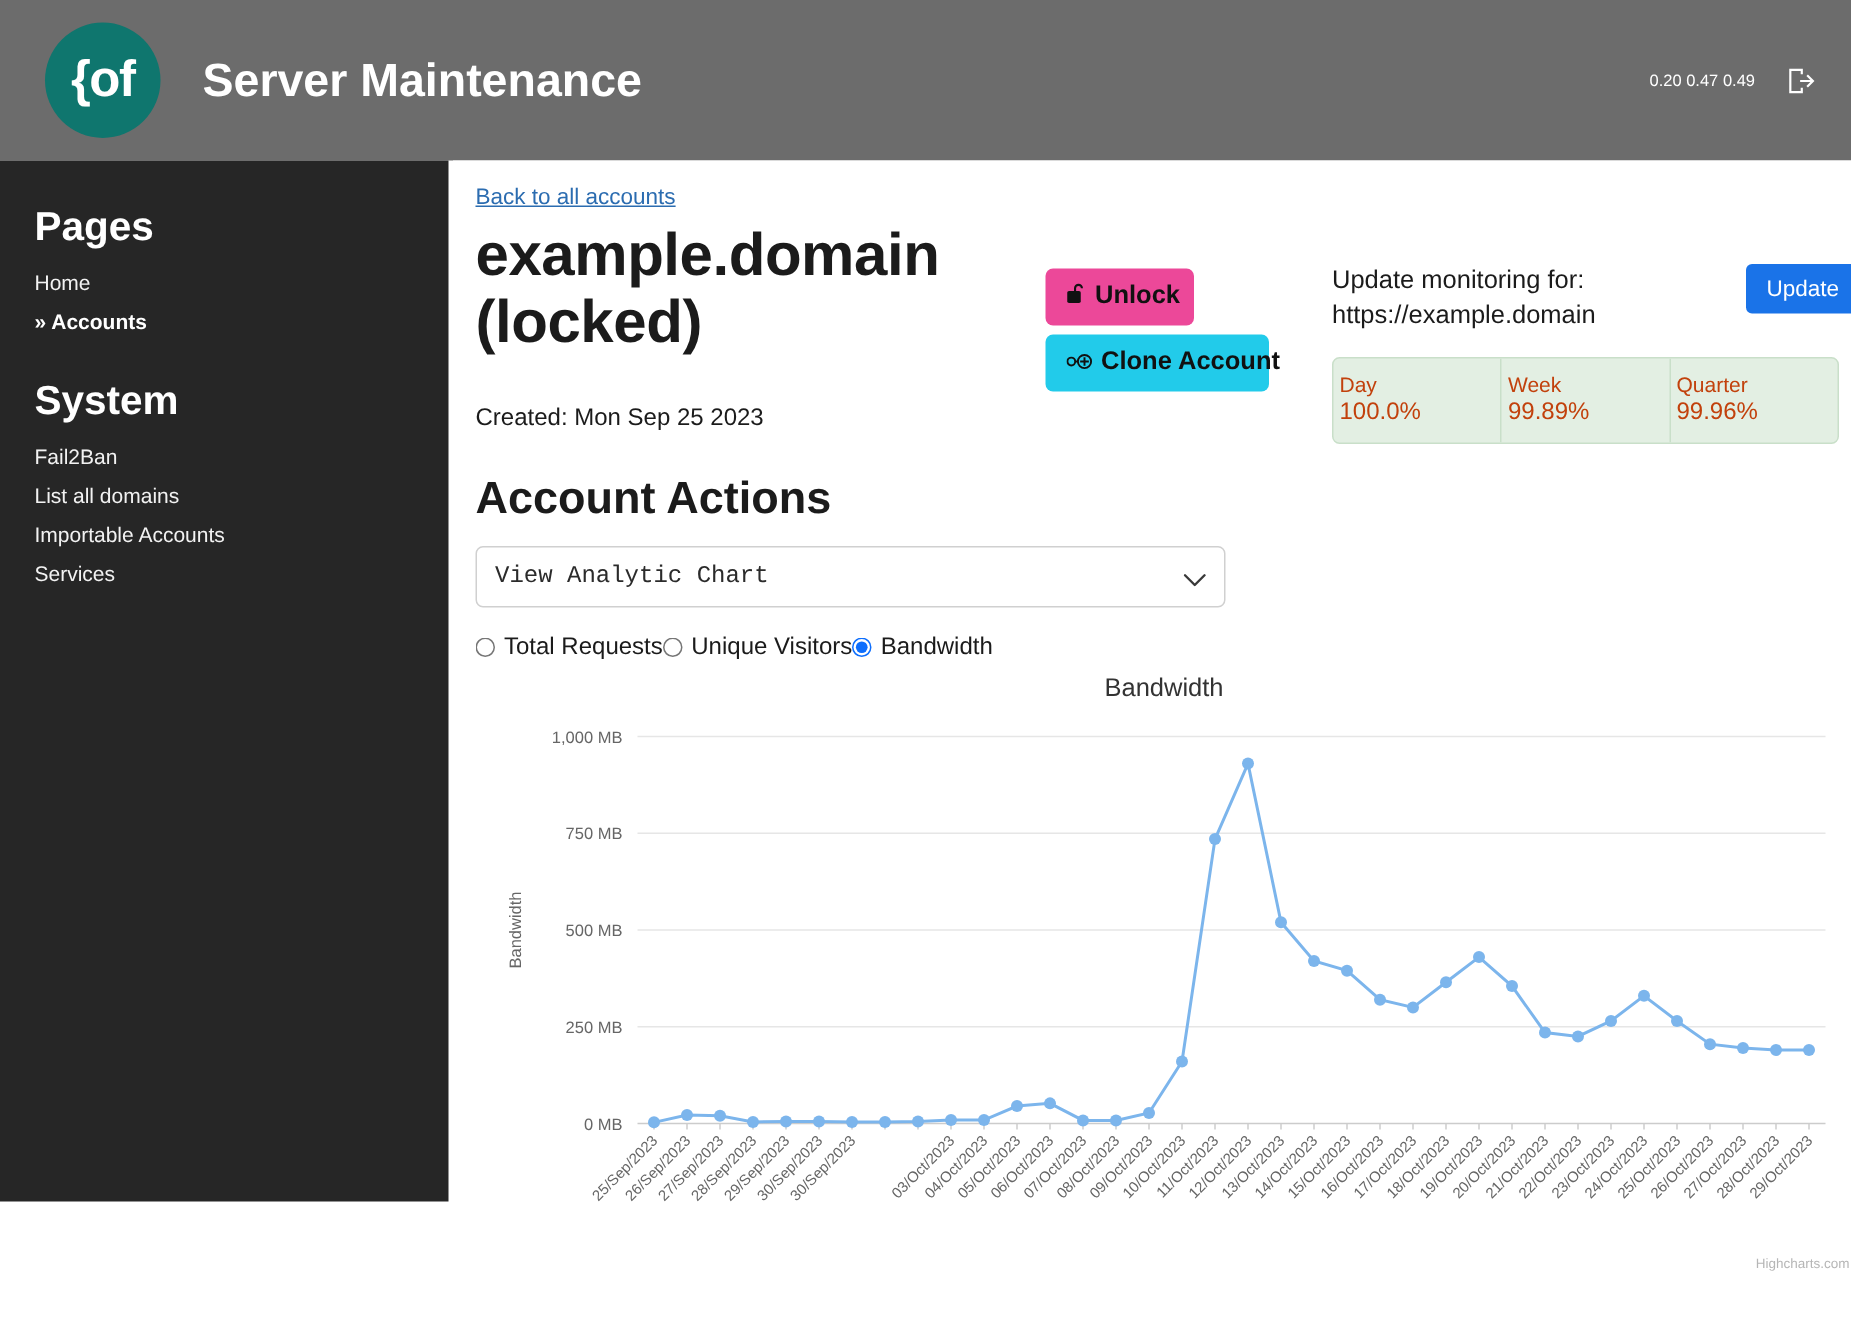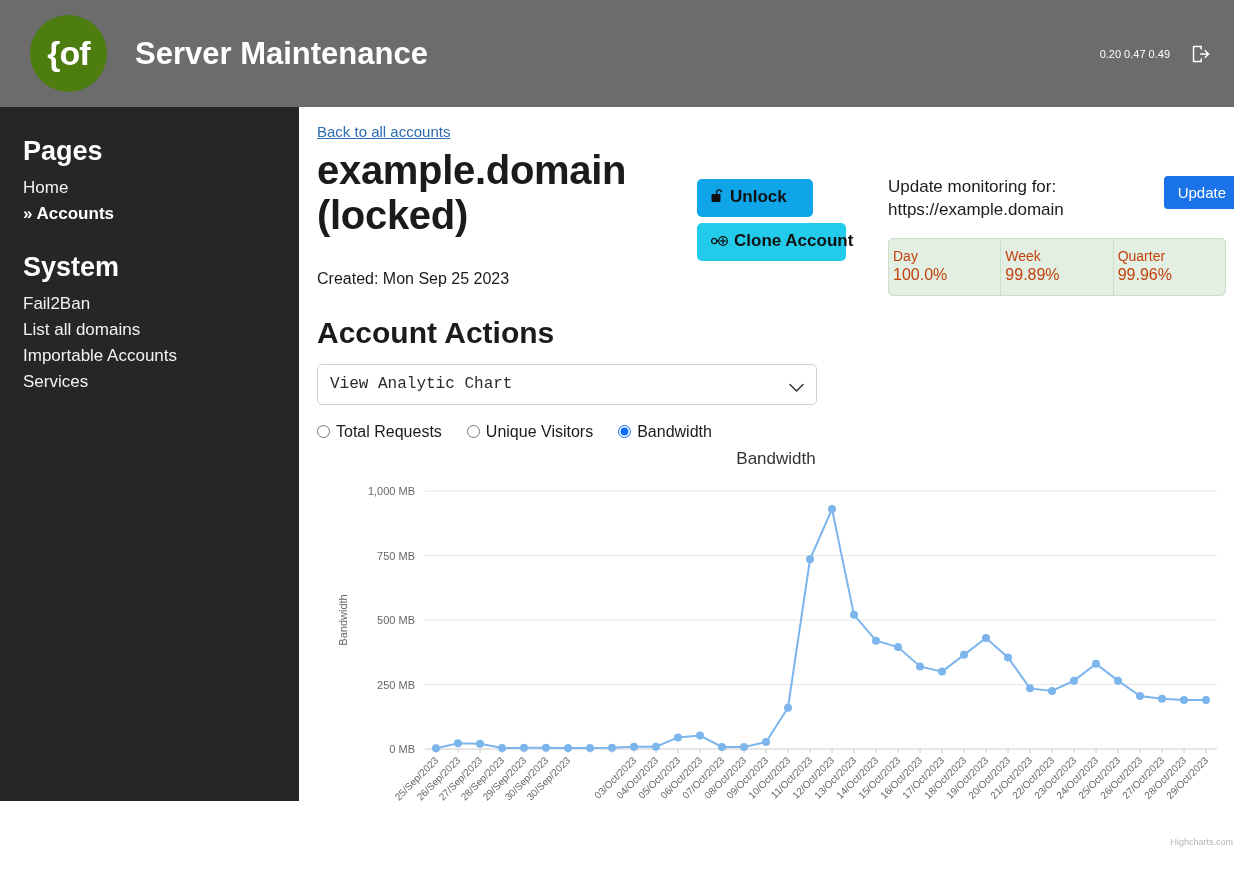--- a/index.html
+++ b/index.html
@@ -14,21 +14,21 @@
   }
 
   
   .topbar {
     position:absolute; left:0; top:0; width:1234px; height:107px;
     background:#6c6c6c;
     display:flex; align-items:center;
   }
   .logo-circle {
     width:77px; height:77px; border-radius:50%;
-    background:#4d7c0f;
+    background:#0f766e;
     margin-left:30px;
     display:flex; align-items:center; justify-content:center;
     color:#ffffff; font-size:34px; font-weight:bold;
     letter-spacing:-1px;
     flex:0 0 auto;
   }
   .app-title {
     color:#ffffff; font-size:31px; font-weight:bold;
     margin-left:28px; white-space:nowrap;
   }
@@ -43,21 +43,21 @@
   .sidebar {
     position:absolute; left:0; top:107px; width:299px; height:694px;
     background:#262626; color:#ffffff;
     padding:28px 0 0 23px;
   }
   .side-h {
     font-size:27px; font-weight:bold; margin:0 0 6px 0; line-height:1.25;
   }
   .side-h.second { margin-top:24px; }
   .side-link {
-    display:block; font-size:17px; color:#f2f2f2;
+    display:block; font-size:14px; color:#f2f2f2;
     text-decoration:none; line-height:24px; padding:1px 0;
   }
   .side-link.active { font-weight:bold; color:#ffffff; }
 
   
   .main {
     position:absolute; left:302px; top:107px;
     width:935px; height:783px; background:#ffffff;
     padding:16px 16px 0 15px;
   }
@@ -74,21 +74,21 @@
   .created { font-size:16px; color:#1b1b1b; margin-top:32px; }
 
   .btn-col { flex:0 0 auto; padding-top:33px; }
   .btn {
     display:block; border:none; cursor:pointer;
     font-family:"Liberation Sans", sans-serif;
     font-size:17px; font-weight:bold; color:#111111;
     padding:8px 14px; border-radius:5px; text-align:left;
     white-space:nowrap;
   }
-  .btn-unlock { background:#0ea5e9; width:116px; }
+  .btn-unlock { background:#ec4899; width:99px; }
   .btn-clone { background:#22cbea; margin-top:6px; width:149px; }
   .btn .ico { display:inline-block; vertical-align:-2px; margin-right:5px; }
 
   .uptime-col { flex:0 0 auto; margin-left:42px; padding-top:30px; width:352px; }
   .uptime-row { display:flex; align-items:flex-start; }
   .uptime-for { font-size:17px; line-height:1.35; color:#1b1b1b; }
   .btn-update {
     margin-left:auto; background:#1a73e8; color:#ffffff;
     font-size:15px; border:none; border-radius:4px;
     padding:8px 14px; cursor:pointer; white-space:nowrap;
@@ -118,21 +118,21 @@
     color:#2b2b2b; background:#ffffff;
     border:1px solid #d0d0d0; border-radius:5px;
     padding:0 34px 0 12px;
     appearance:none; -webkit-appearance:none; -moz-appearance:none;
     cursor:pointer;
   }
   .select-chev {
     position:absolute; right:13px; top:15px; pointer-events:none;
   }
 
-  .radio-row { display:flex; align-items:flex-end; gap:25px; margin-top:18px; }
+  .radio-row { display:flex; align-items:flex-end; margin-top:18px; }
   .radio-item { display:flex; align-items:center; gap:6px; cursor:pointer; }
   .radio-item input { width:13px; height:13px; margin:0; accent-color:#0d6efd; cursor:pointer; }
   .radio-item span { font-size:16px; color:#1b1b1b; }
 
   
   .chart-box { position:relative; width:918px; height:400px; margin-top:8px; }
   .chart-title {
     position:absolute; top:0; left:0; width:918px; text-align:center;
     font-size:17px; color:#333333;
   }

